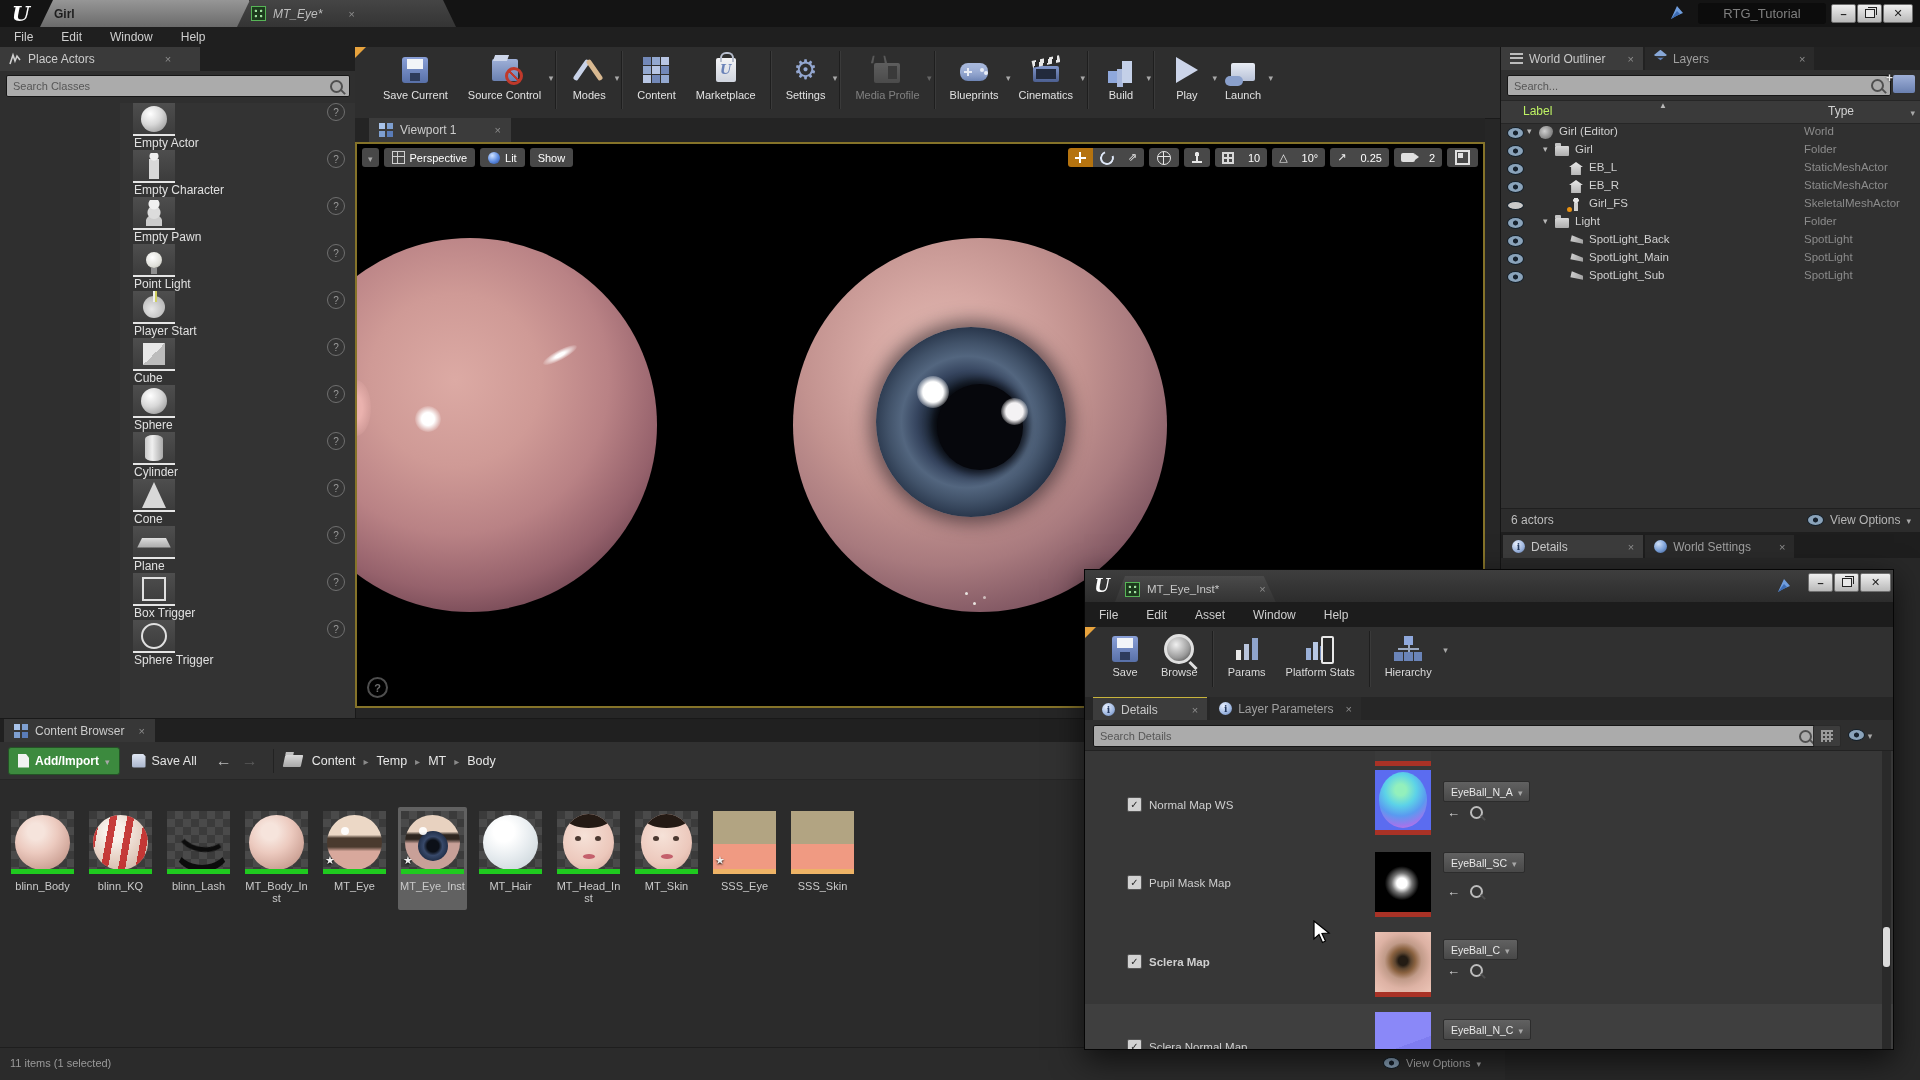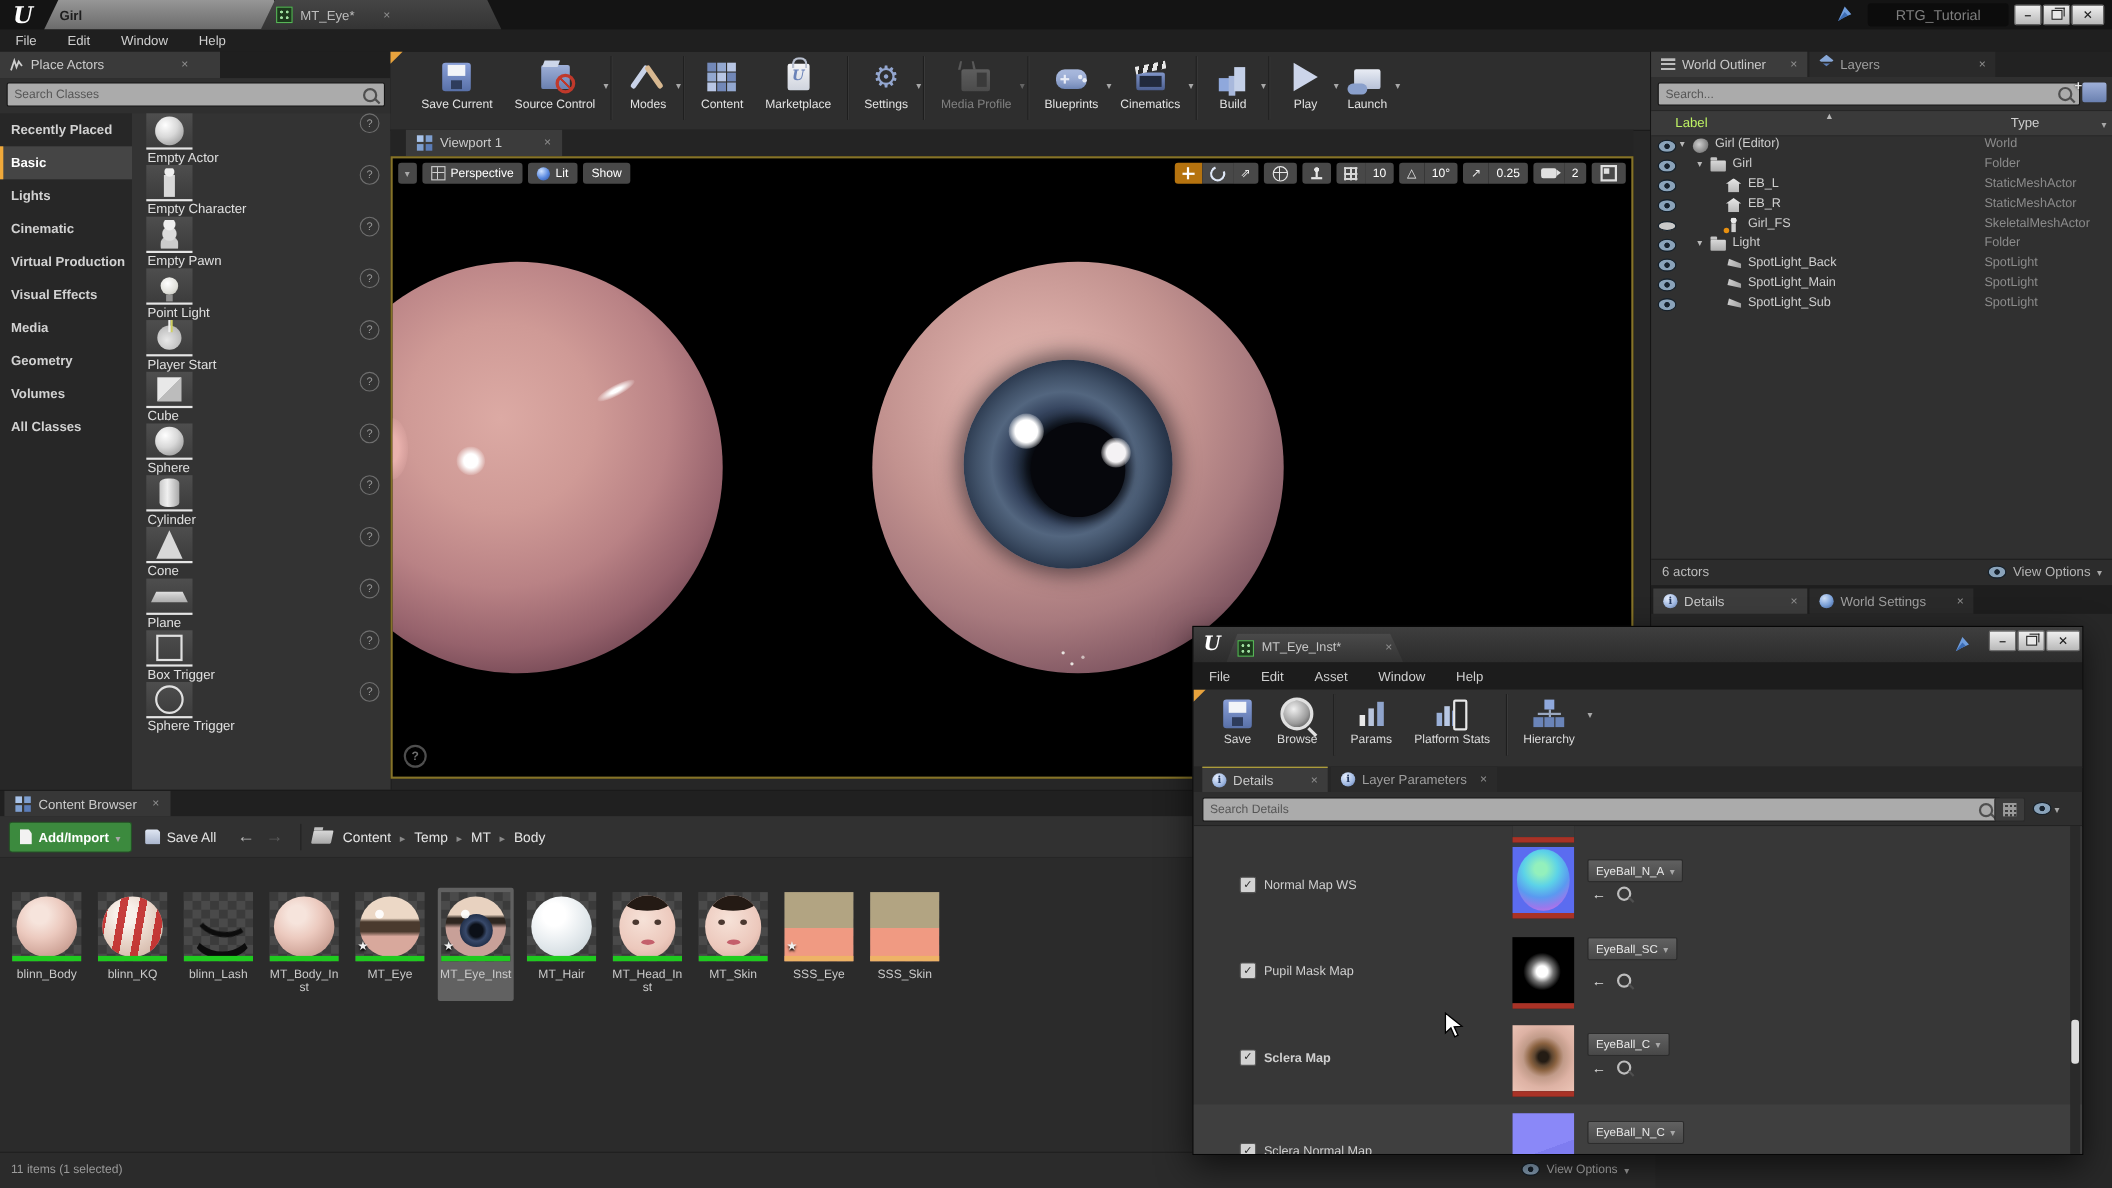--- a/index.html
+++ b/index.html
@@ -9,21 +9,21 @@
   .flex{display:flex;align-items:center;}
   .grow{flex:1;}
 
   
   #titlebar{position:absolute;left:0;top:0;width:1920px;height:27px;background:#141414;}
   .ulogo{position:absolute;left:8px;top:1px;width:26px;height:25px;color:#fff;
          font-family:"DejaVu Serif",serif;font-style:italic;font-weight:bold;font-size:21px;line-height:25px;text-align:center;}
   .doc-tab{position:absolute;top:0;height:27px;display:flex;align-items:center;padding:0 14px;
            clip-path:polygon(13px 0,calc(100% - 13px) 0,100% 100%,0 100%);}
   .doc-tab.active{background:linear-gradient(#969696,#6b6b6b);color:#1d1d1d;font-weight:bold;}
-  .doc-tab.inactive{background:linear-gradient(#454545,#343434);color:#bdbdbd;}
+  .doc-tab.inactive{background:linear-gradient(#454545,#343434);color:#bdbdbd;font-style:italic;}
   .mat-ic{display:inline-block;width:13px;height:13px;margin-right:7px;border:1px solid #57b557;background:
           radial-gradient(circle at 30% 30%,#9fdf9f 1px,transparent 1.6px),
           radial-gradient(circle at 70% 30%,#9fdf9f 1px,transparent 1.6px),
           radial-gradient(circle at 30% 70%,#9fdf9f 1px,transparent 1.6px),
           radial-gradient(circle at 70% 70%,#9fdf9f 1px,transparent 1.6px),#1d3a1d;}
   .tab-x{color:#8d8d8d;font-size:11px;margin-left:26px;}
   .proj-pill{position:absolute;left:1698px;top:3px;width:128px;height:21px;background:#0c0c0c;border-radius:3px;
              color:#7f7f7f;font-size:13px;display:flex;align-items:center;justify-content:center;}
   .feather{position:absolute;left:1668px;top:4px;width:18px;height:18px;}
   .winbtn{position:absolute;top:4px;height:17px;background:linear-gradient(#efefef,#b9b9b9);border:1px solid #6e6e6e;
@@ -349,32 +349,20 @@
           <path d="M2 12 L5 3 L7 9 L9 4 L12 8" stroke="#cfcfcf" stroke-width="1.6" fill="none"></path>
         </svg>
         <span>Place Actors</span>
         <span class="tab-x" style="margin-left:70px">×</span>
       </div>
     </div>
     <div id="pa-search" class="searchbox">
       <span class="grow">Search Classes</span>
       <span class="mag"></span>
     </div>
-    <div id="pa-cats">
-      <div class="cat">Recently Placed</div>
-      <div class="cat sel">Basic</div>
-      <div class="cat">Lights</div>
-      <div class="cat">Cinematic</div>
-      <div class="cat">Virtual Production</div>
-      <div class="cat">Visual Effects</div>
-      <div class="cat">Media</div>
-      <div class="cat">Geometry</div>
-      <div class="cat">Volumes</div>
-      <div class="cat">All Classes</div>
-    </div>
     <div id="pa-items">
       <div class="pa-item">
         <div class="pa-thumb">
             <div class="sh-sphere"></div>
           </div>
         <div class="pa-label">Empty Actor</div>
         <div class="q-circle pa-q">?</div>
       </div>
       <div class="pa-item">
         <div class="pa-thumb">

